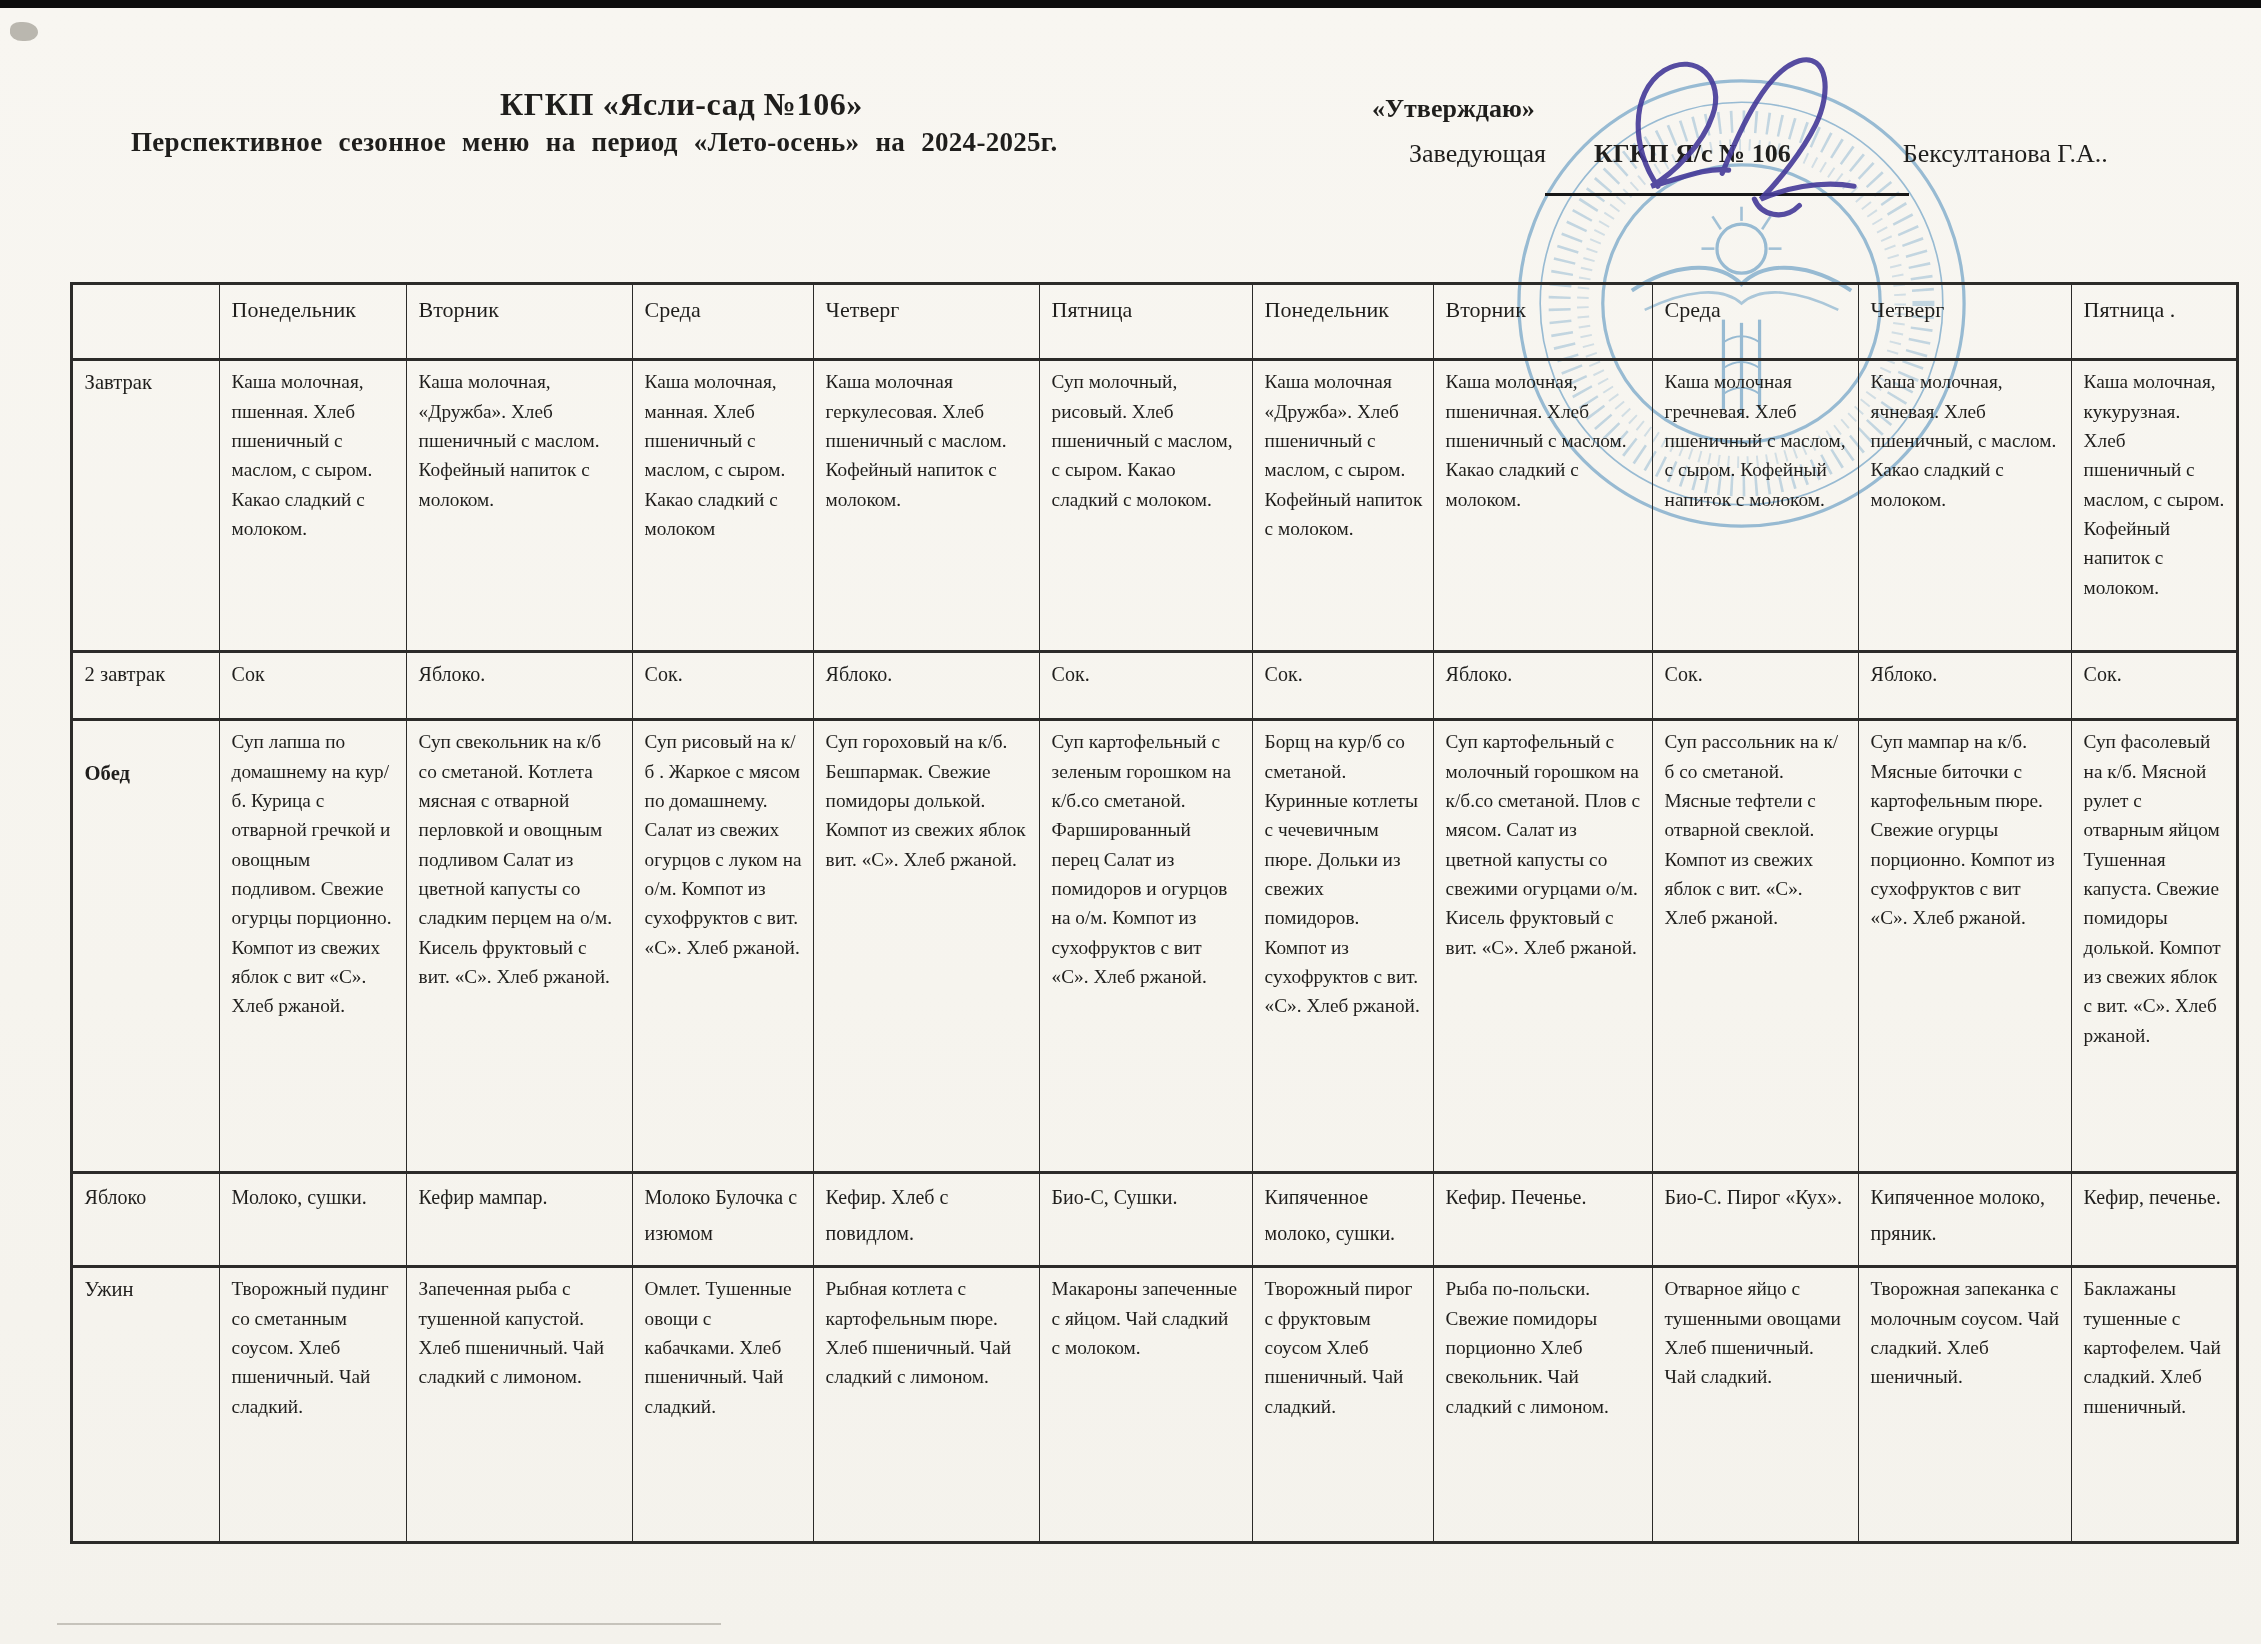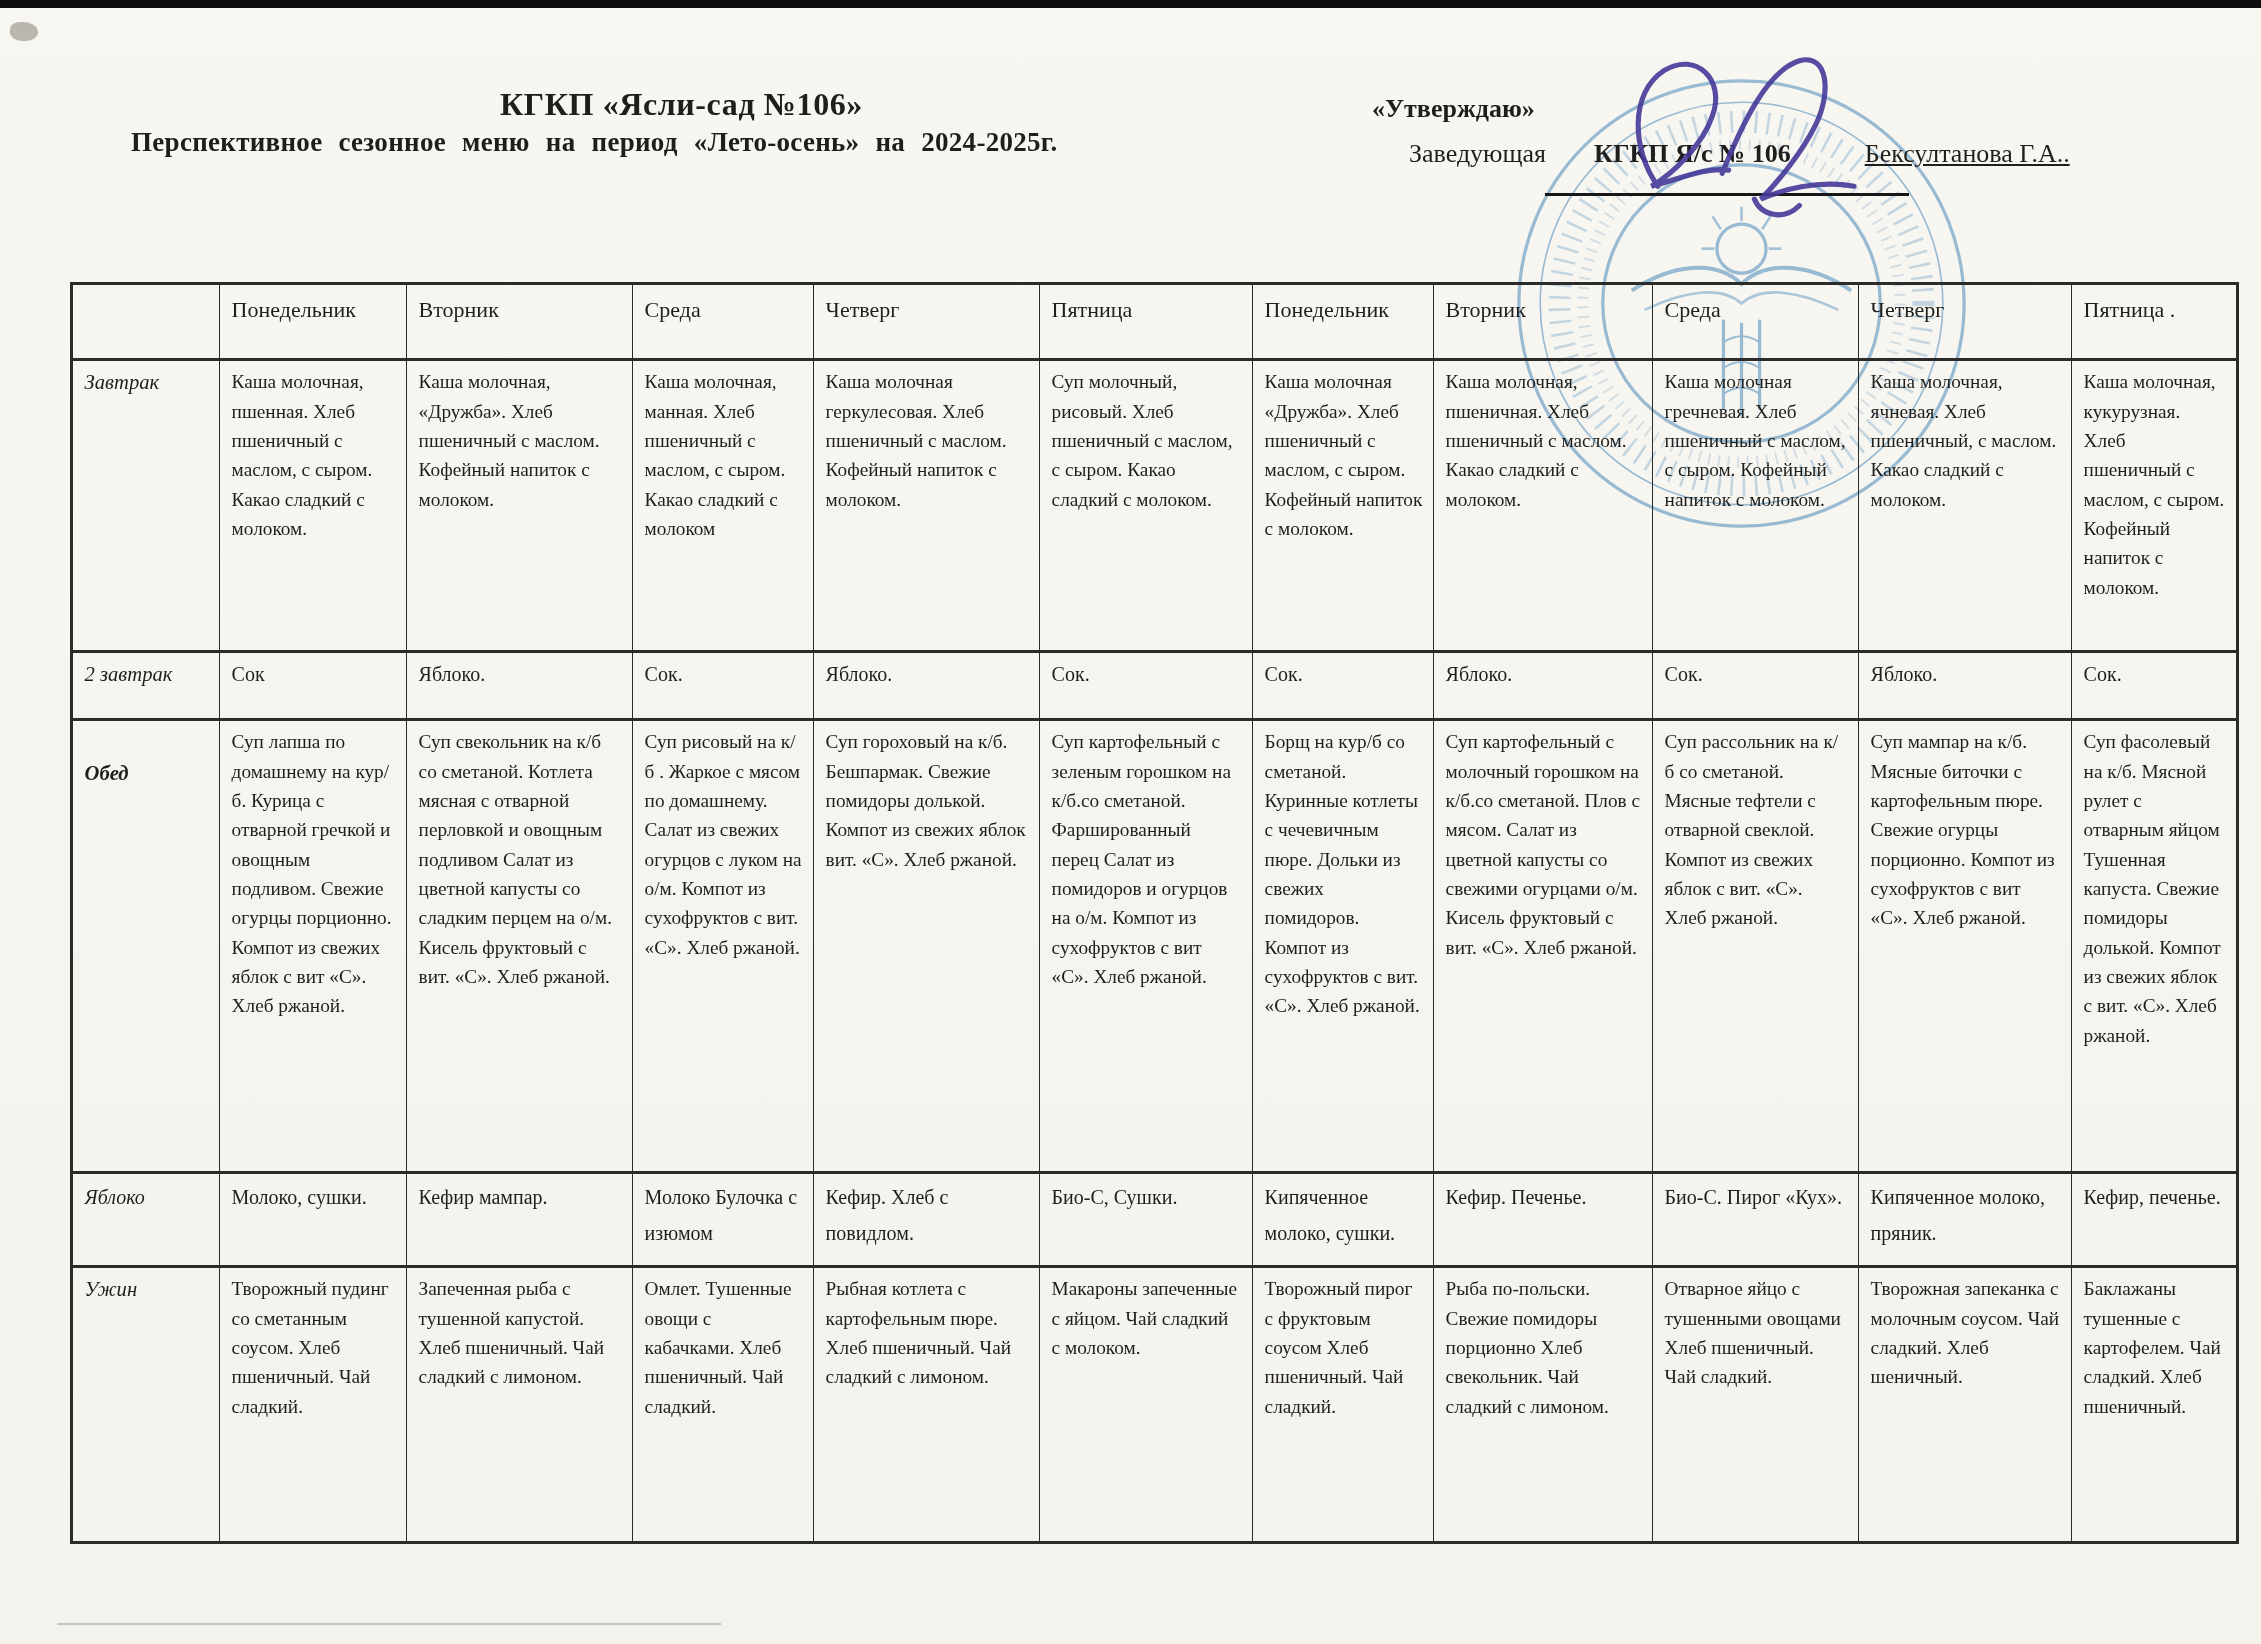--- a/index.html
+++ b/index.html
@@ -15,42 +15,42 @@
   .paper{position:absolute;left:0;top:8.4px;width:2261px;height:1636px;background:linear-gradient(180deg,#f8f6f1 0%,#f6f4ee 60%,#f4f2ec 100%);}
 
   .title-1{position:absolute;left:500px;top:86px;font-size:32px;font-weight:700;letter-spacing:0.6px;}
   .title-2{position:absolute;left:131px;top:127px;font-size:27px;font-weight:700;word-spacing:9px;letter-spacing:0.3px;}
 
   .approve-row{position:absolute;left:1372px;top:94px;font-size:26px;font-weight:700;white-space:nowrap;}
   .approve-underline{position:absolute;left:1545px;top:193px;width:364px;height:3.2px;background:#171717;}
   .approve-row2{position:absolute;left:1409px;top:139px;font-size:26px;white-space:nowrap;}
   .approve-role{font-weight:400;}
   .approve-org{font-weight:700;margin-left:48px;}
-  .approve-name{font-weight:400;margin-left:74px;text-decoration:underline;}
+  .approve-name{font-weight:400;margin-left:112px;}
 
   .signature-svg{position:absolute;left:1561px;top:35px;width:361px;height:193px;pointer-events:none;}
   .stamp-svg{position:absolute;left:1506px;top:68px;width:471px;height:471px;opacity:.62;mix-blend-mode:multiply;pointer-events:none;}
 
   table.menu{
     position:absolute;left:70px;top:282px;width:2166px;
     border-collapse:collapse;table-layout:fixed;
     background:transparent;
   }
   table.menu th,table.menu td{
     border:1.9px solid #2c2b29;
     vertical-align:top;text-align:left;
     padding:6.4px 10.3px 6.4px 11.6px;
     font-size:19.3px;line-height:1.52;font-weight:400;
     overflow:hidden;
   }
   table.menu{border:3.9px solid #2c2b29;}
   table.menu thead th{height:59px;font-size:22px;padding-top:7.7px;}
   table.menu thead{border-bottom:3.2px solid #2c2b29;}
   table.menu tbody tr{border-top:3.2px solid #2c2b29;}
-  table.menu tbody th{font-size:20.6px;font-style:italic;}
+  table.menu tbody th{font-size:20.6px;}
   table.menu tbody tr:nth-child(1){height:292px;}
   table.menu tbody tr:nth-child(2){height:68px;}
   table.menu tbody tr:nth-child(3){height:453px;}
   table.menu tbody tr:nth-child(4){height:94px;}
   table.menu tbody tr:nth-child(5){height:276px;}
   table.menu tbody tr:nth-child(3) th{font-weight:700;padding-top:37px;}
   table.menu tbody tr:nth-child(4) td,
   table.menu tbody tr:nth-child(4) th{font-size:20px;line-height:1.78;}
   table.menu tbody tr:nth-child(2) td{font-size:20px;}
 </style>

